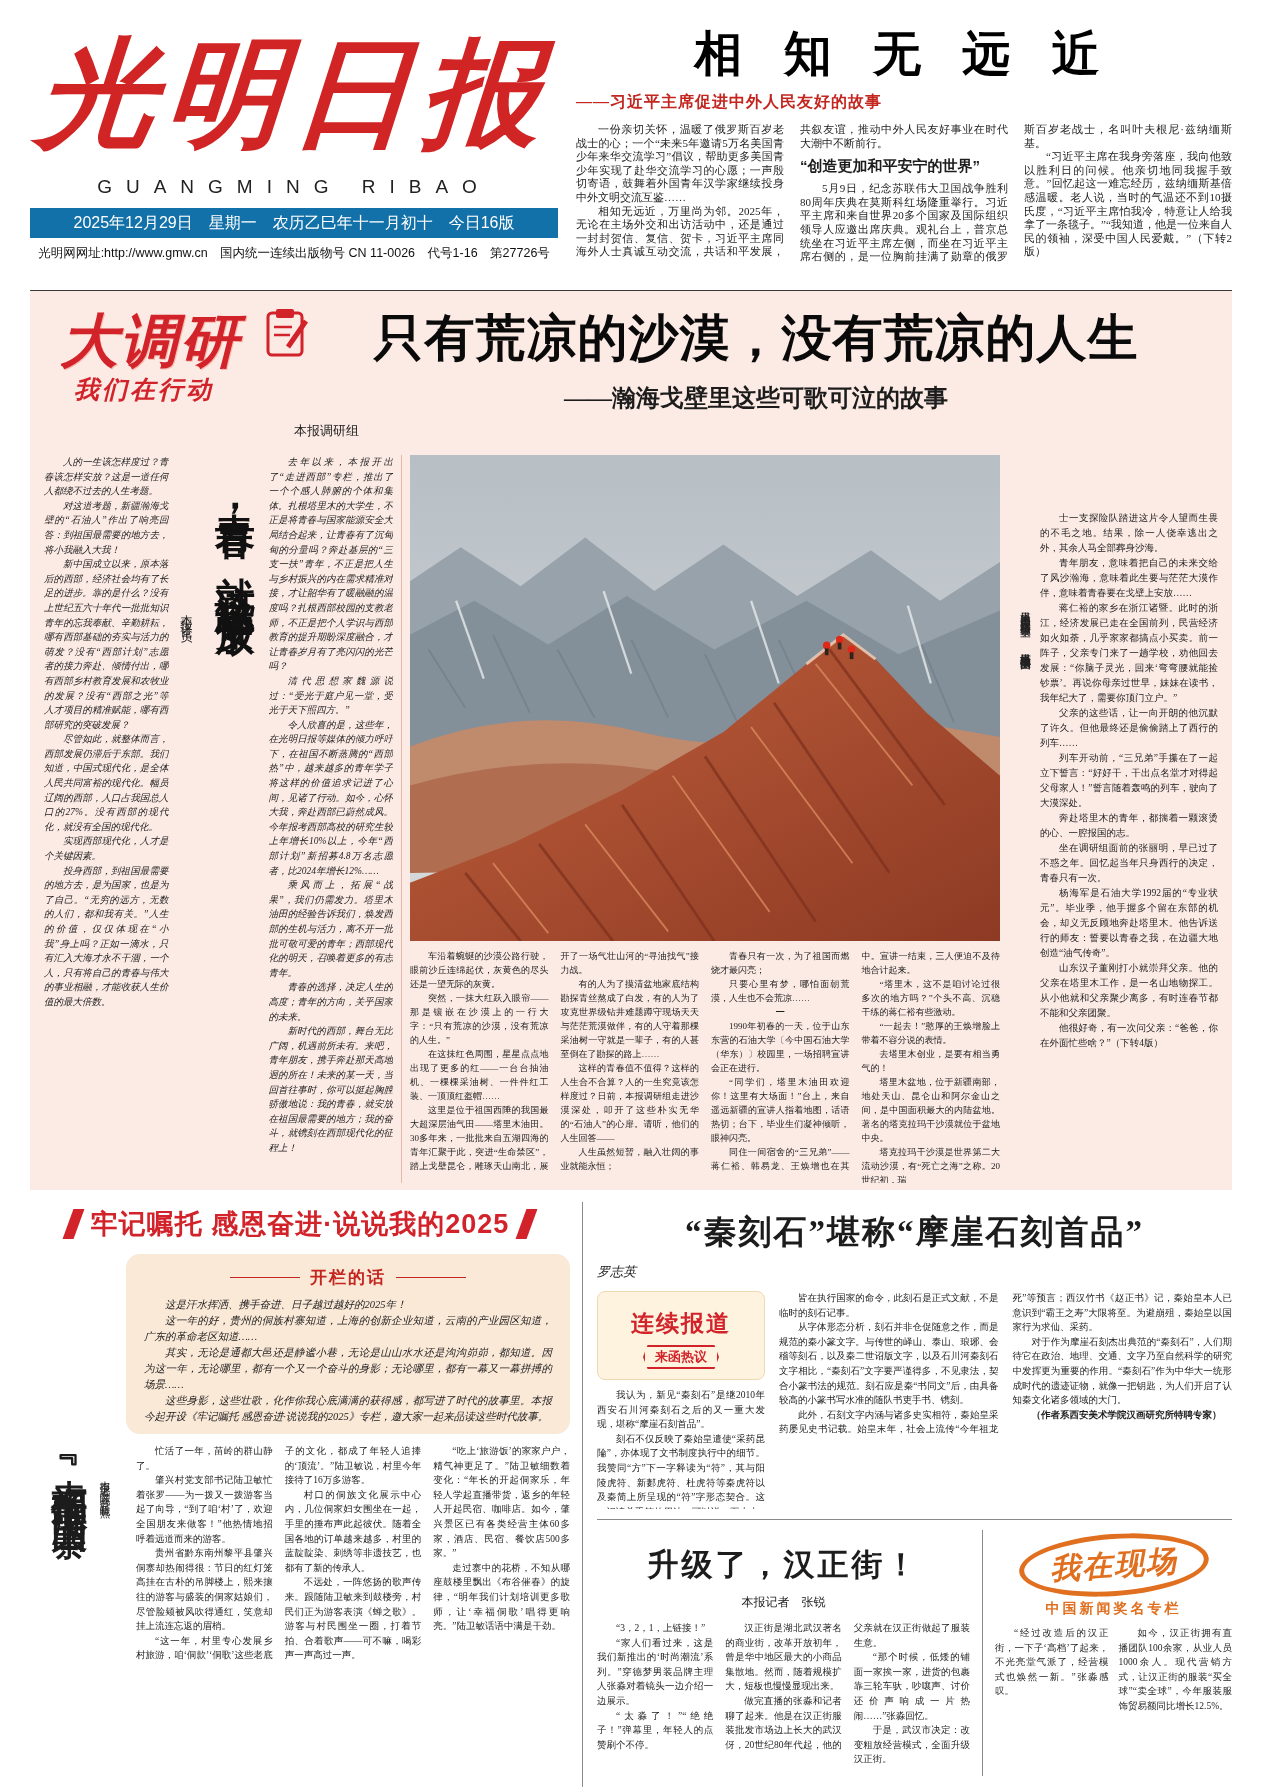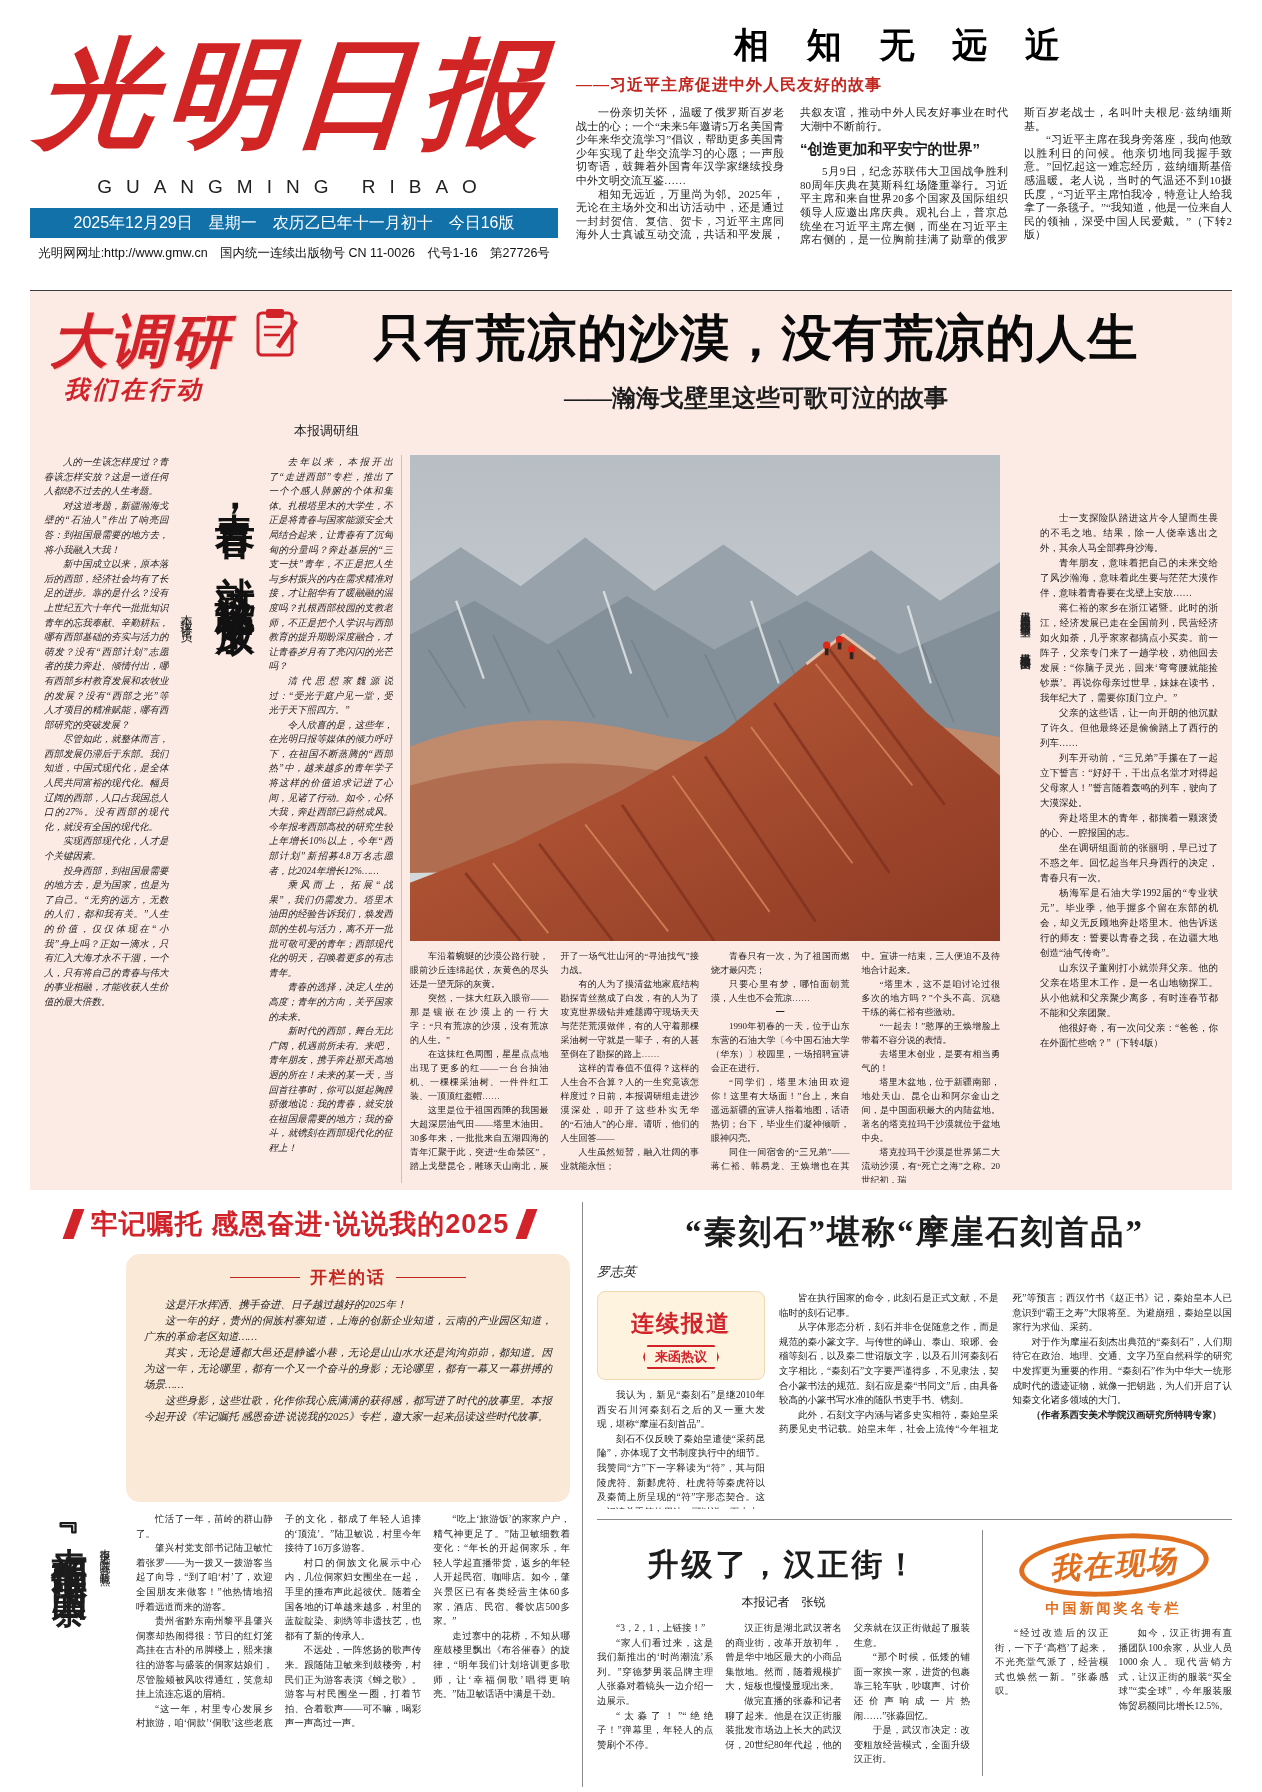--- a/index.html
+++ b/index.html
@@ -10,30 +10,30 @@
   
   .header { display:flex; gap:18px; height:262px; }
   .masthead { width:528px; flex:none; display:flex; flex-direction:column; }
   .paper-title { font-family:"DejaVu Serif",serif; font-weight:bold; font-style:italic; color:#d12424; font-size:118px; line-height:150px; letter-spacing:10px; text-align:center; transform:skewX(-4deg); white-space:nowrap; }
   .paper-pinyin { font-family:"Liberation Sans",sans-serif; font-size:19px; letter-spacing:14px; text-align:center; color:#222; margin-top:8px; }
   .date-bar { margin-top:10px; background:#1371a9; color:#fff; font-family:"Liberation Sans",sans-serif; font-weight:normal; font-size:16px; text-align:center; line-height:30px; height:30px; white-space:nowrap; }
   .info-line { font-family:"Liberation Sans",sans-serif; font-size:12.5px; text-align:center; margin-top:7px; color:#111; white-space:nowrap; }
 
   
   .friendship { flex:1; padding-top:4px; }
-  .friendship h1 { font-family:"Liberation Sans",sans-serif; font-weight:900; font-size:35px; letter-spacing:14px; text-align:center; color:#000; }
+  .friendship h1 { font-family:"Liberation Sans",sans-serif; font-weight:900; font-size:48px; letter-spacing:14px; text-align:center; color:#000; }
   .friendship h2 { font-size:16px; font-weight:bold; color:#c3261f; text-align:left; margin:6px 0 10px 0; letter-spacing:1px; }
   .friendship .cols { column-count:3; column-gap:16px; font-size:11px; line-height:13.6px; text-align:justify; height:152px; overflow:hidden; }
   .friendship .cols p { text-indent:2em; }
   .friendship .crosshead { font-family:"Liberation Sans",sans-serif; font-weight:900; font-size:15px; line-height:20px; margin:6px 0; text-indent:0 !important; text-align:left; }
 
   
   .feature { margin-top:10px; background:#fcebe5; border-top:1.5px solid #3a3a3a; padding:14px 14px 10px 14px; height:900px; position:relative; }
   .feature-head { position:relative; height:140px; }
-  .badge { position:absolute; left:6px; top:6px; width:268px; }
+  .badge { position:absolute; left:16px; top:6px; width:268px; }
   .badge .l1 { font-family:"Liberation Sans",sans-serif; font-weight:900; font-style:italic; font-size:58px; line-height:60px; color:#d2232a; text-shadow:1px 1px 0 #f5b9ad; letter-spacing:2px; }
   .badge .l2 { font-family:"Liberation Sans",sans-serif; font-weight:900; font-style:italic; font-size:25px; color:#d2232a; letter-spacing:3px; margin-top:2px; padding-left:14px; }
   .badge svg { position:absolute; right:18px; top:-4px; }
   .feature-head h1 { font-family:"Liberation Sans",sans-serif; font-weight:900; font-size:50px; letter-spacing:1px; text-align:center; padding-left:250px; color:#0a0a0a; }
   .feature-head h2 { font-size:24px; font-weight:bold; text-align:center; padding-left:250px; margin-top:10px; }
   .feature-head .byline { font-size:13px; text-align:left; padding-left:250px; margin-top:8px; }
 
   .feature-content { display:flex; margin-top:10px; height:728px; gap:8px; }
   
   .commentary { width:358px; flex:none; display:flex; gap:6px; border-right:1px solid #e3b7ab; padding-right:8px; }
@@ -57,21 +57,21 @@
   
   .bottom { display:flex; margin-top:12px; height:585px; }
   .bottom-left { width:552px; flex:none; padding-right:12px; }
   .v-divider { width:1px; background:#8a8a8a; flex:none; }
   .bottom-right { flex:1; padding-left:14px; }
 
   .banner2025 { display:flex; align-items:center; justify-content:center; gap:12px; margin:4px 0 12px 0; }
   .banner2025 .slash { width:11px; height:30px; background:#d2232a; transform:skewX(-20deg); }
   .banner2025 .txt { font-family:"Liberation Sans",sans-serif; font-weight:900; font-size:27px; color:#d2232a; letter-spacing:1px; white-space:nowrap; }
 
-  .intro-box { margin:0 0 10px 96px; background:#fbe9d8; border-radius:14px; padding:12px 18px 10px 18px; height:248px; overflow:hidden; }
+  .intro-box { margin:0 0 10px 96px; background:#fbe9d8; border-radius:14px; padding:12px 18px 10px 18px; height:180px; overflow:hidden; }
   .intro-title { display:flex; align-items:center; gap:10px; justify-content:center; margin-bottom:8px; }
   .intro-title .line { height:1px; background:#c3261f; width:70px; }
   .intro-title .t { color:#c3261f; font-weight:bold; font-size:17px; letter-spacing:2px; }
   .intro-box .paras { font-style:italic; font-size:10.5px; line-height:16px; text-align:justify; }
   .intro-box .paras p { text-indent:2em; }
 
   .dong-article { display:flex; gap:10px; height:320px; }
   .dong-title-block { width:96px; flex:none; display:flex; justify-content:center; gap:4px; }
   .dong-title { writing-mode:vertical-rl; font-size:36px; font-weight:bold; letter-spacing:6px; font-family:"Liberation Serif",serif; }
   .dong-byline { writing-mode:vertical-rl; font-size:10.5px; letter-spacing:2px; padding-top:28px; color:#222; }

